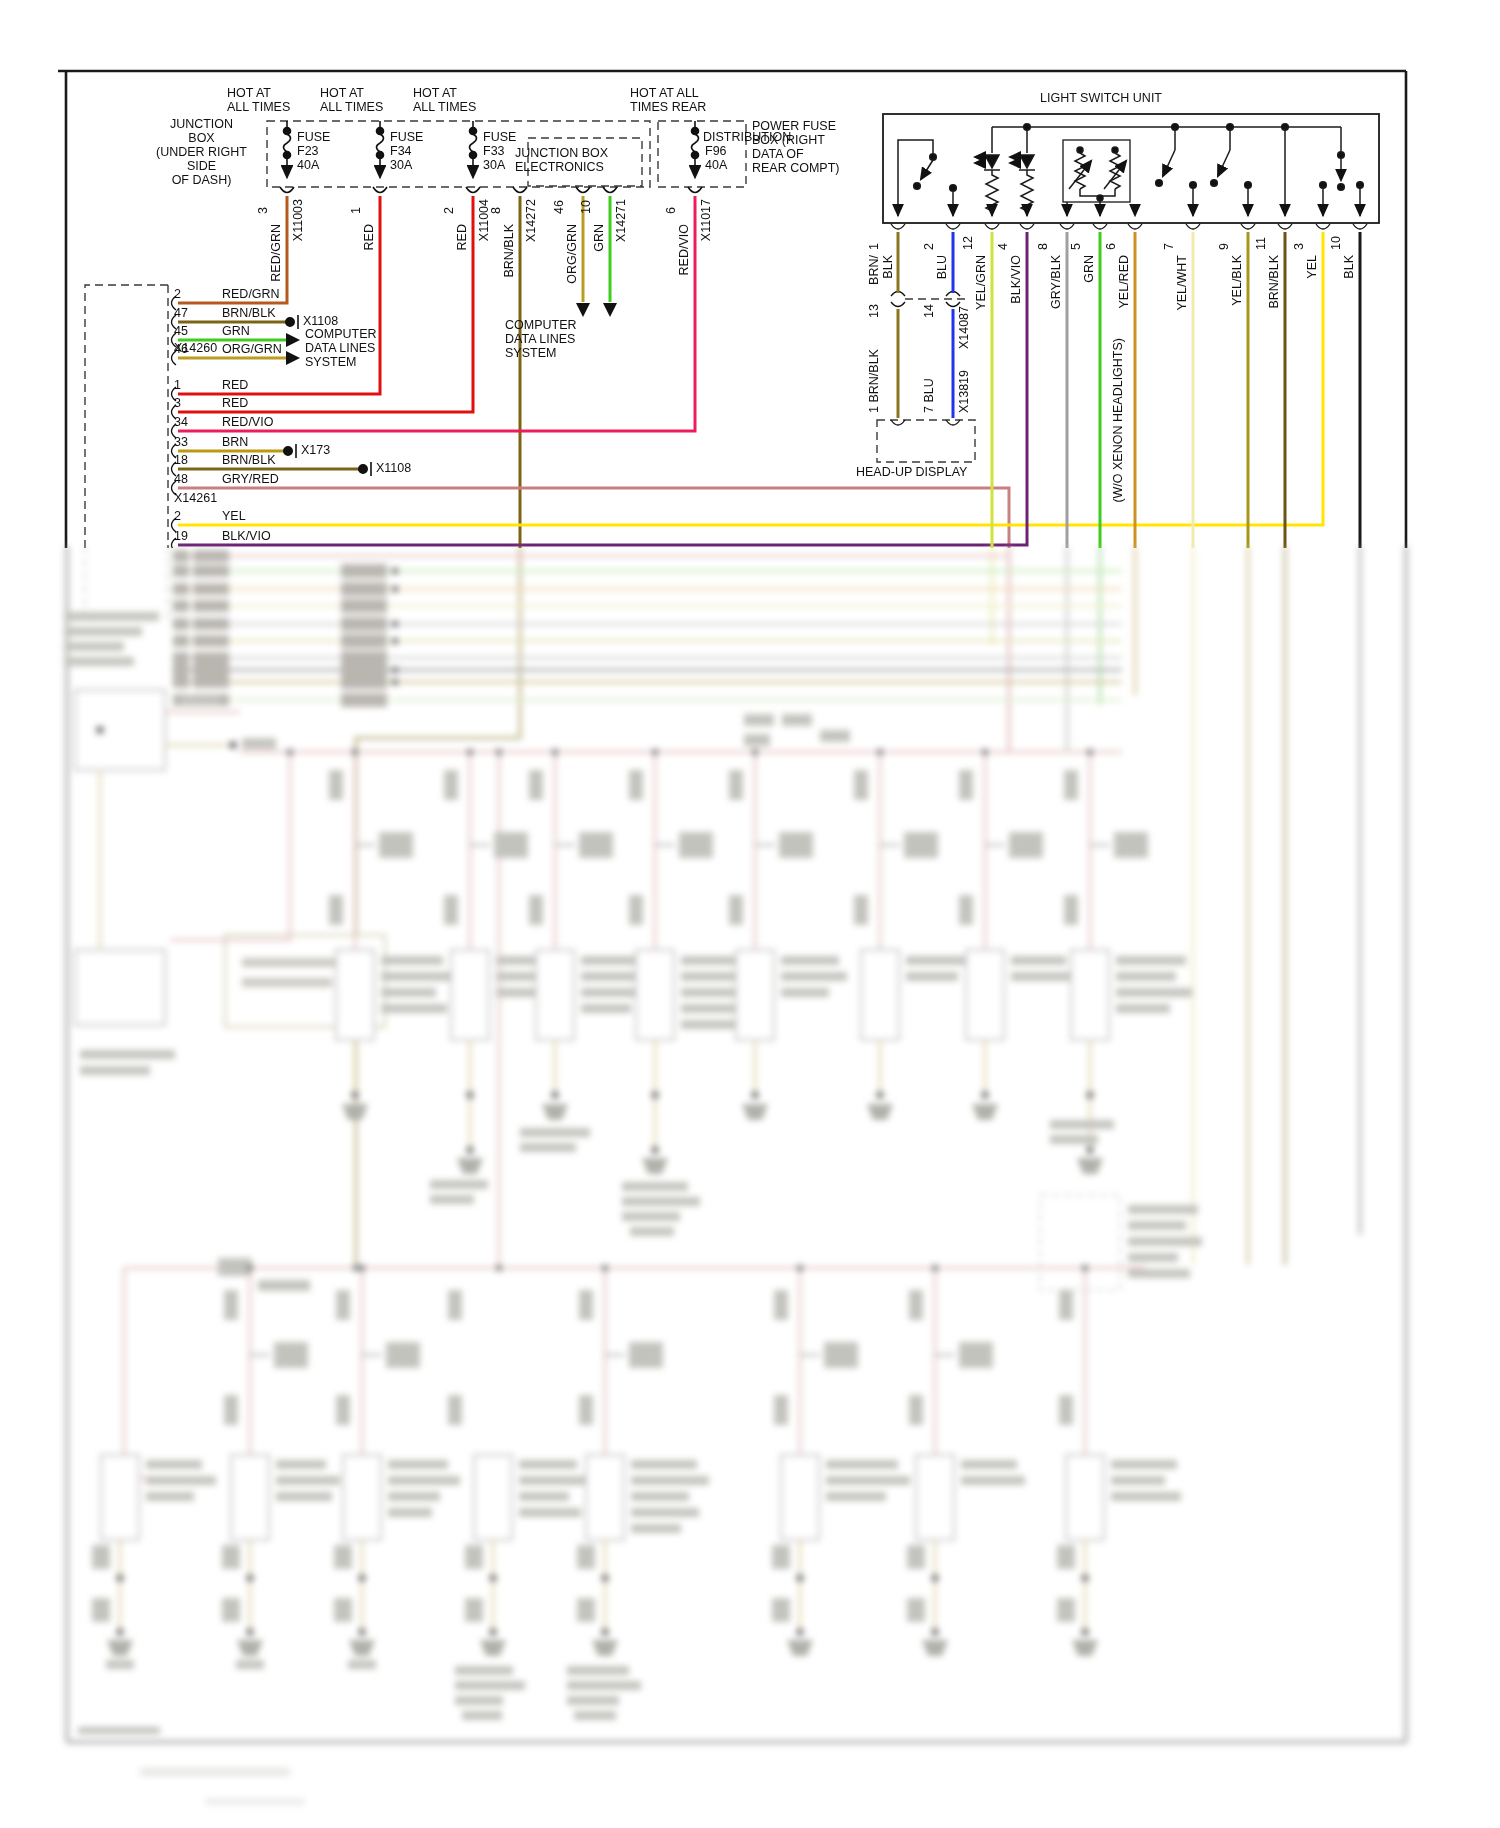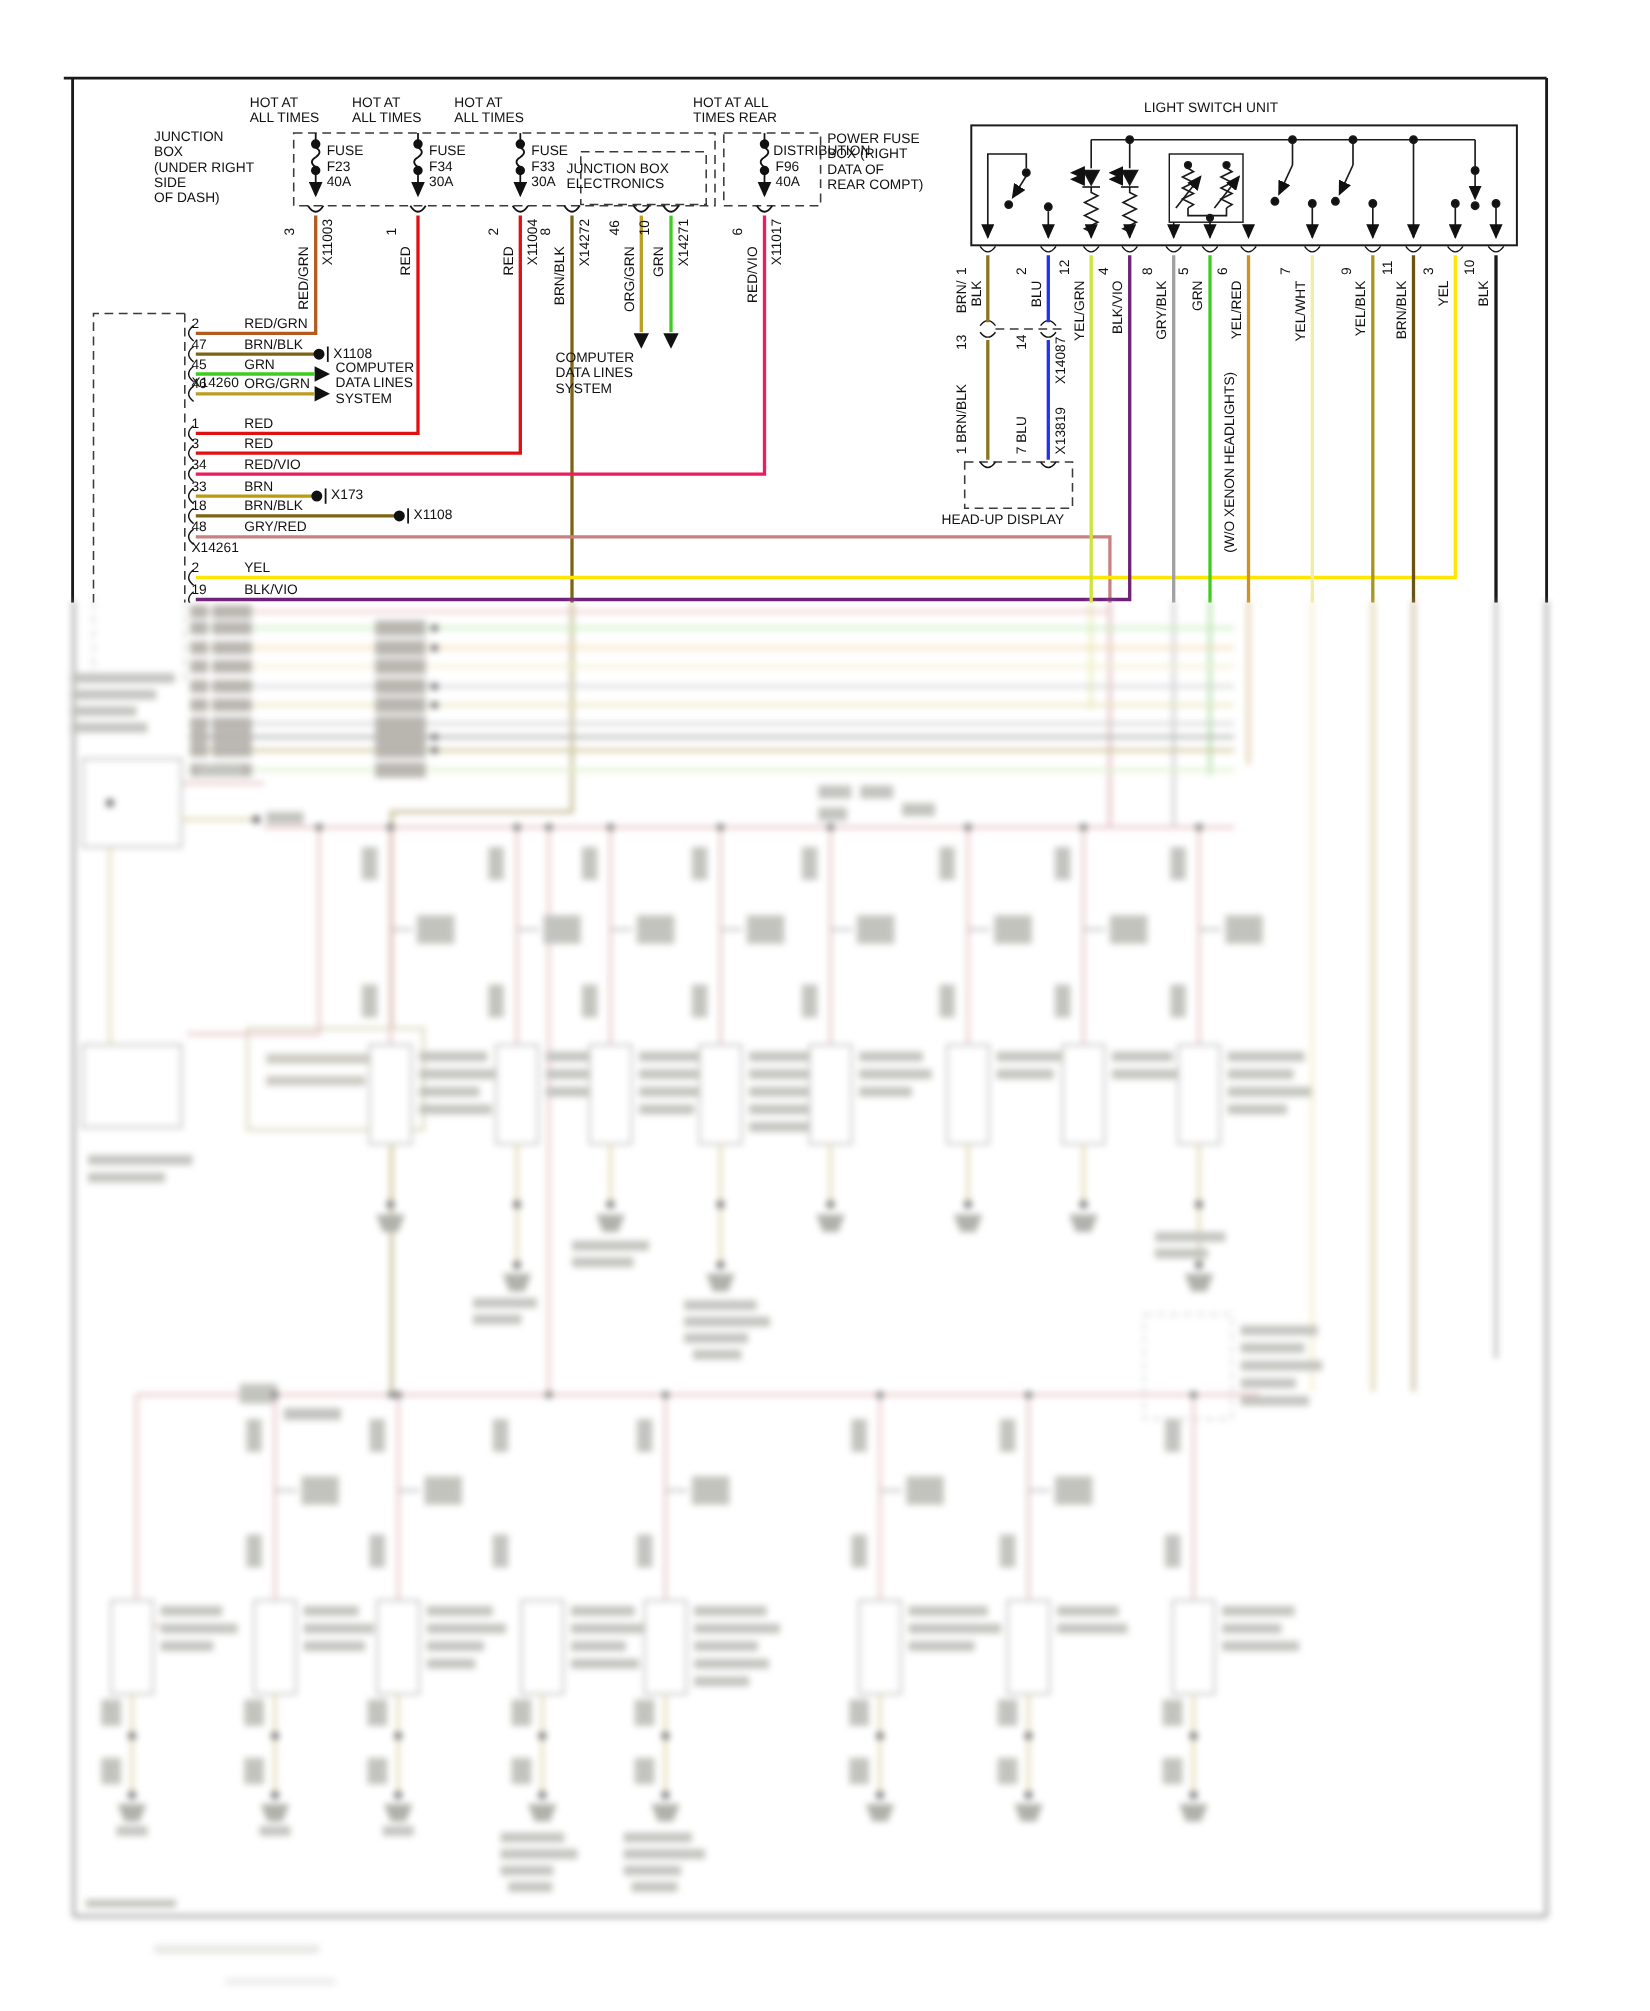--- a/index.html
+++ b/index.html
@@ -1,20 +1,20 @@
 <!DOCTYPE html>
 <html><head>
 <meta charset="utf-8">
 <style>
   html,body{margin:0;padding:0;background:#fff;}
   #stage{position:relative;width:1500px;height:1828px;background:#fff;overflow:hidden;
          font-family:"Liberation Sans", sans-serif;color:#111;}
   .hl{position:absolute;font-size:12.5px;line-height:14px;white-space:nowrap;}
   .ctr{text-align:left;}
-  .rt{text-align:left;}
+  .rt{text-align:center;}
   .vb{position:absolute;font-size:12.5px;line-height:13px;white-space:nowrap;
       transform:rotate(-90deg);transform-origin:0 100%;}
   .vt{position:absolute;font-size:12.5px;line-height:13px;white-space:nowrap;
       transform:rotate(-90deg) translateX(-100%);transform-origin:0 0;}
   svg{position:absolute;left:0;top:0;}
   #blurwrap{position:absolute;left:0;top:546px;width:1500px;height:1282px;
             filter:blur(3px) saturate(.9);opacity:.78;overflow:hidden;}
 </style>
 </head>
 <body>

